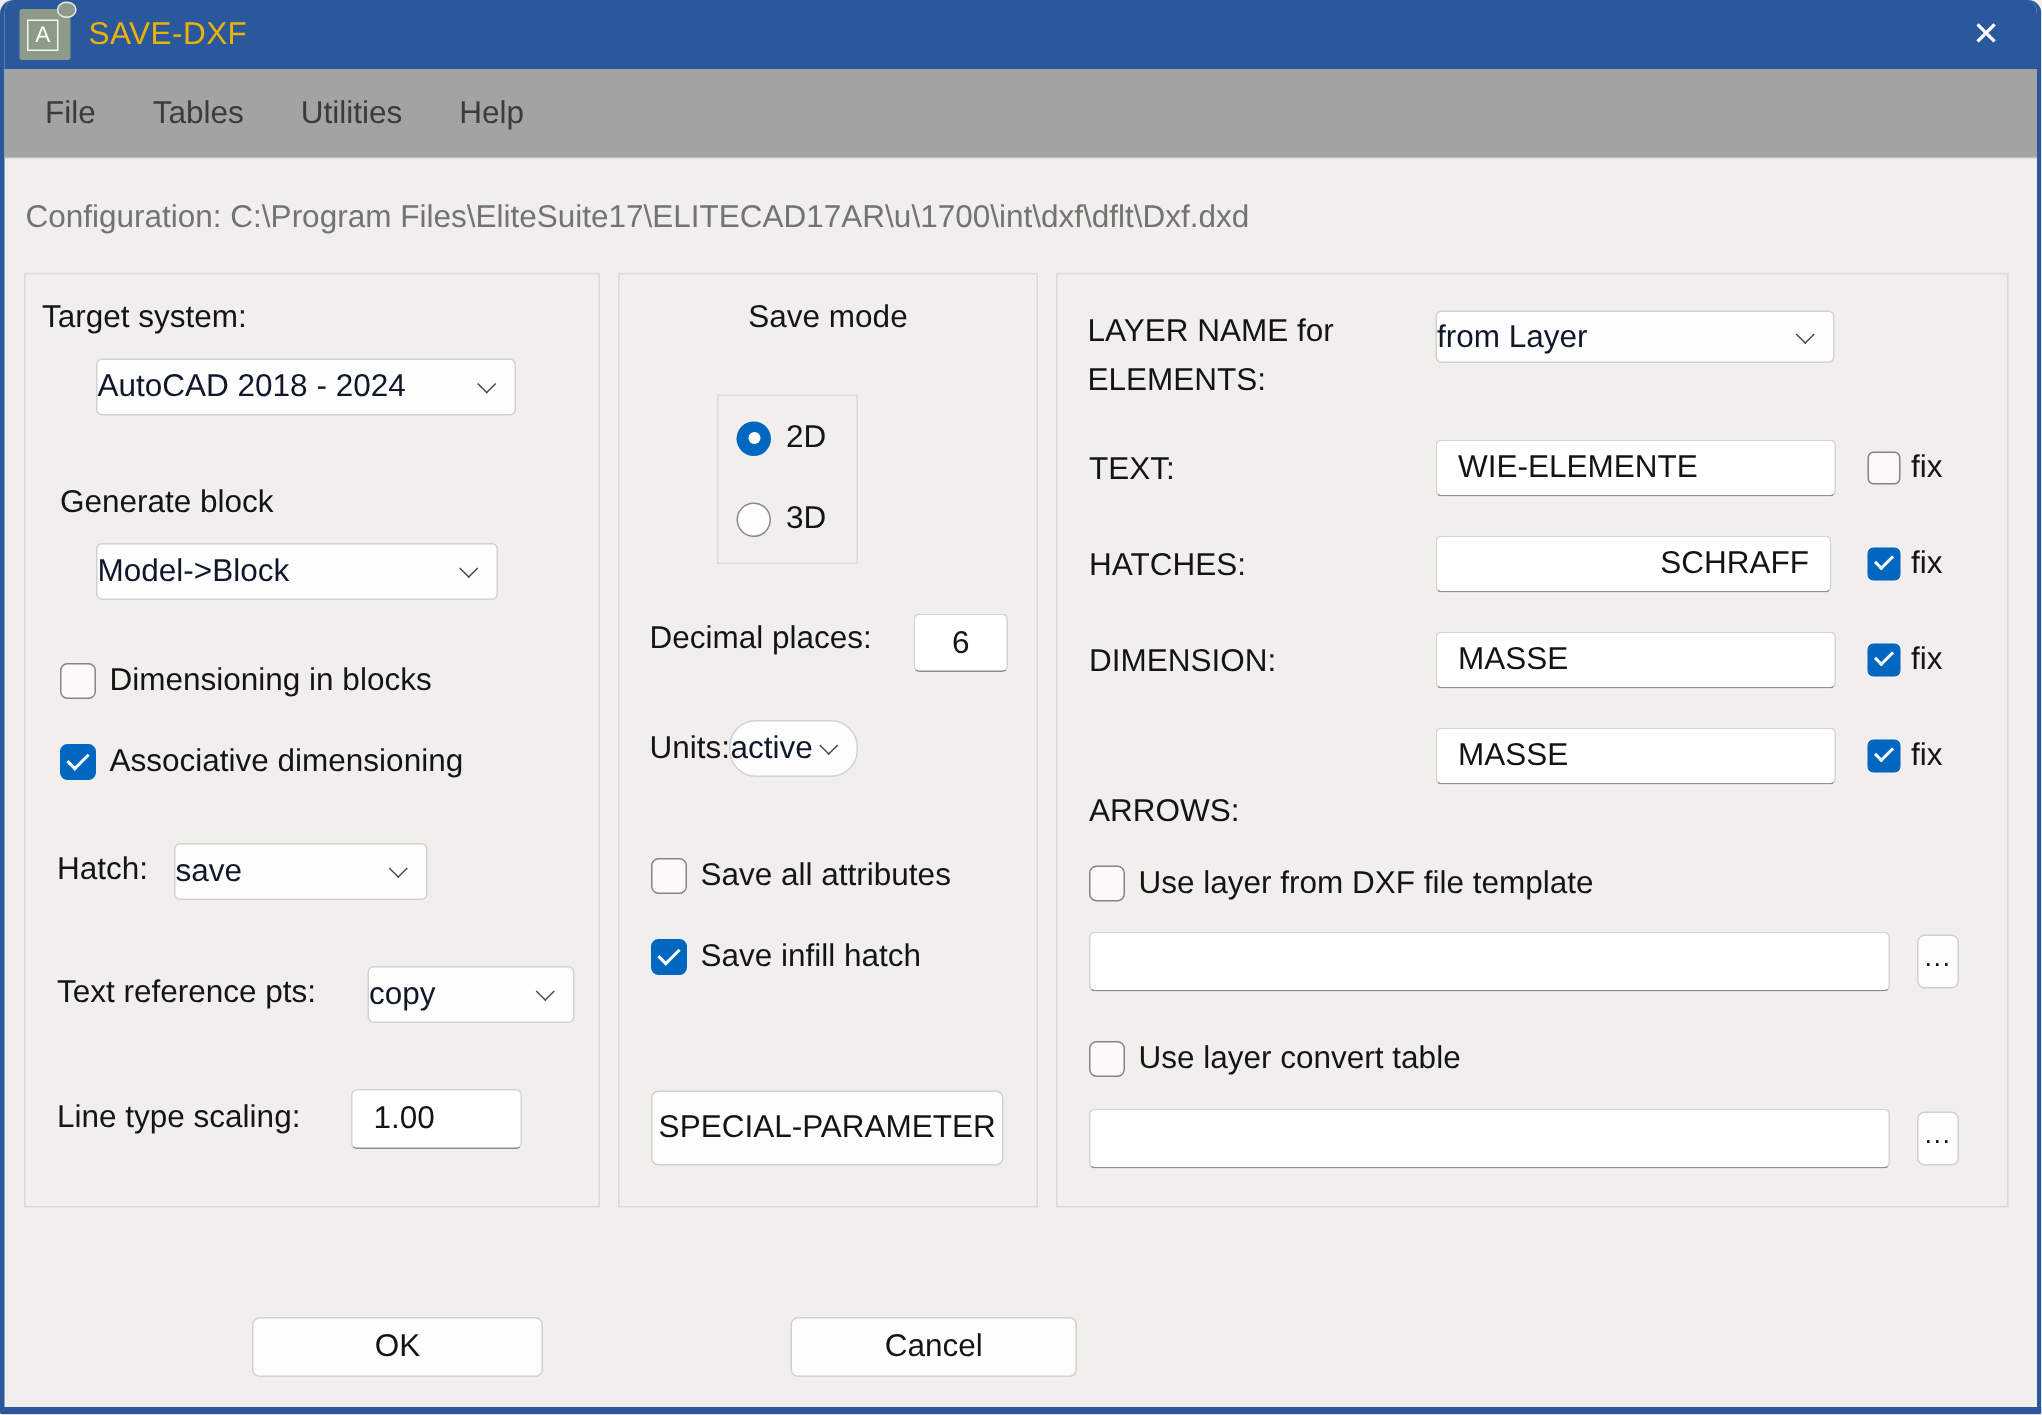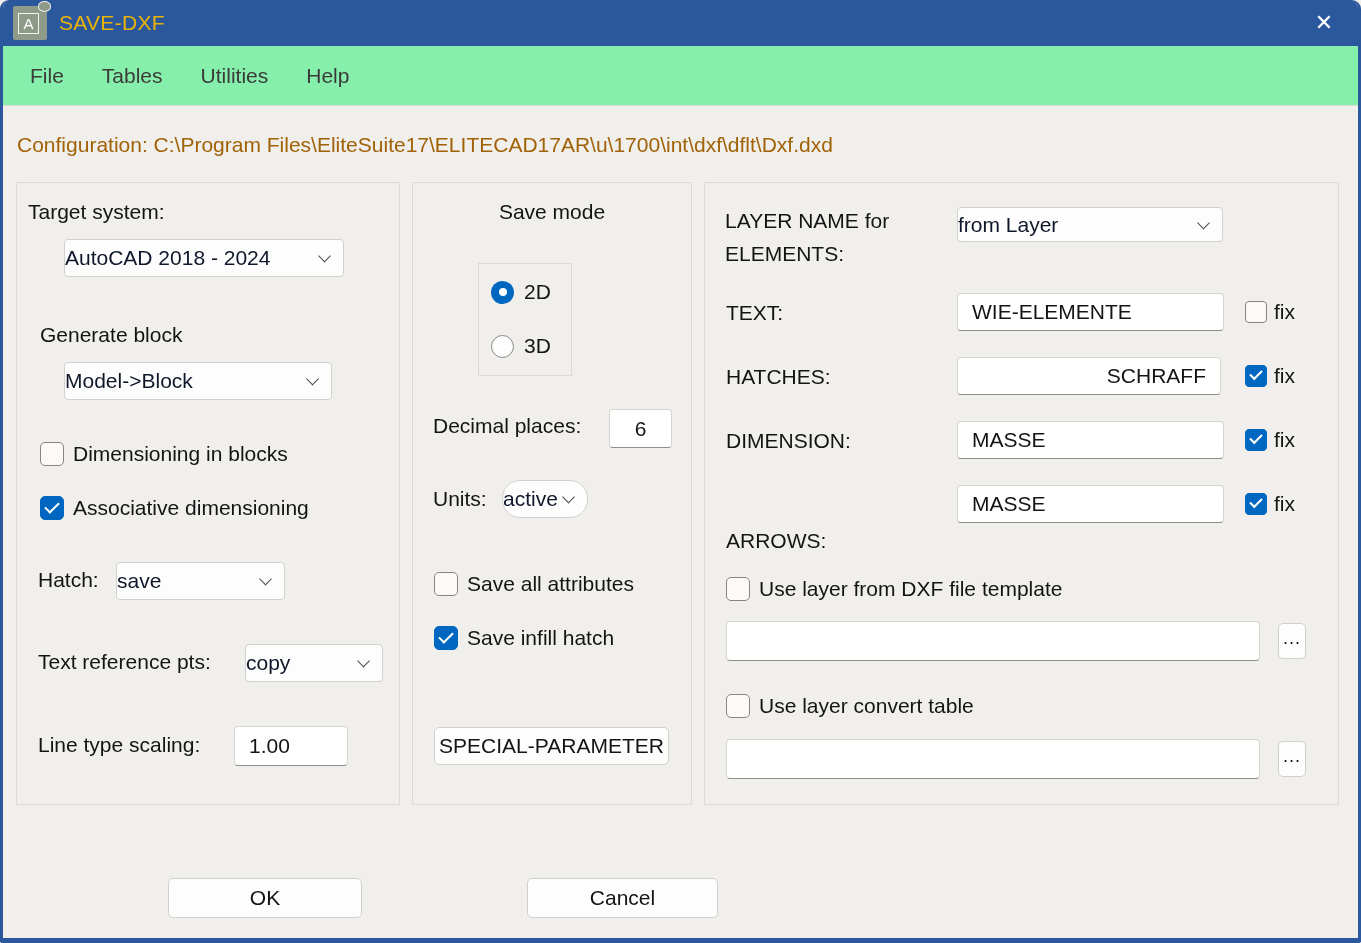--- a/index.html
+++ b/index.html
@@ -38,30 +38,30 @@
   }
   .title-text { color:#eab308; font-size:21px; margin-left:12px; letter-spacing:0.3px; }
   .close-btn {
     position:absolute; right:22px; top:8px; width:30px; height:30px;
     color:#ffffff; font-size:22px; display:flex; align-items:center; justify-content:center;
     cursor:default;
   }
   
   .menubar {
     position:absolute; left:0; top:46px; width:1355px; height:60px;
-    background:#86efac; display:flex; align-items:center; gap:38px; padding-left:27px;
+    background:#a3a3a3; display:flex; align-items:center; gap:38px; padding-left:27px;
     border-bottom:1px solid #dedcd9;
   }
   .menu-item { font-size:21px; color:#3c3b39; }
   
   .configbar {
     position:absolute; left:0; top:107px; width:1355px; height:75px;
     display:flex; align-items:center; padding-left:14px;
   }
-  .configbar span { font-size:21px; color:#a16207; }
+  .configbar span { font-size:21px; color:#737373; }
   
   .panel { position:absolute; top:182px; height:623px; border:1px solid #dcdad6; }
   .panel-left   { left:13px;  width:384px; }
   .panel-middle { left:409px; width:280px; }
   .panel-right  { left:701px; width:635px; }
   .lbl { position:absolute; font-size:21px; color:#141414; white-space:nowrap; }
   
   .dropdown {
     position:absolute; background:#fdfdfd; border:1px solid #d3d1ce; border-radius:4px;
     display:flex; align-items:center; padding:0 0; font-size:21px; color:#0f172a;
@@ -179,35 +179,35 @@
       <div class="radio-row" style="left:12px; top:70px;">
         <div class="radio"></div>
         <div class="radio-label">3D</div>
       </div>
     </div>
 
     <div class="lbl" style="left:20px; top:231px;">Decimal places:</div>
     <input class="textfield" style="left: 196px; top: 226px; width: 63px; height: 39px; text-align: center; padding: 0px;" value="6">
 
     <div class="lbl" style="left:20px; top:304px;">Units:</div>
-    <div class="dropdown" style="left:89px; top:297px; width:86px; height:38px;border-radius:18px;">
+    <div class="dropdown" style="left:73px; top:297px; width:86px; height:38px;border-radius:18px;">
       <span>active</span>
       <span class="chev"></span>
     </div>
 
     <div class="cb-row" style="left:21px; top:389px;">
       <div class="checkbox"></div>
       <div class="cb-label">Save all attributes</div>
     </div>
     <div class="cb-row" style="left:21px; top:443px;">
       <div class="checkbox checked"></div>
       <div class="cb-label">Save infill hatch</div>
     </div>
 
-    <div class="btn" style="left:21px; top:544px; width:235px; height:38px;">SPECIAL-PARAMETER</div>
+    <div class="btn" style="left:21px; top:544px; width:235px; height:50px;">SPECIAL-PARAMETER</div>
   </div>
 
   <div class="panel panel-right">
     <div class="lbl" style="left:20px; top:26px;">LAYER NAME for</div>
     <div class="lbl" style="left:20px; top:59px;">ELEMENTS:</div>
     <div class="dropdown" style="left:252px; top:24px; width:266px; height:35px;">
       <span>from Layer</span>
       <span class="chev"></span>
     </div>
 

